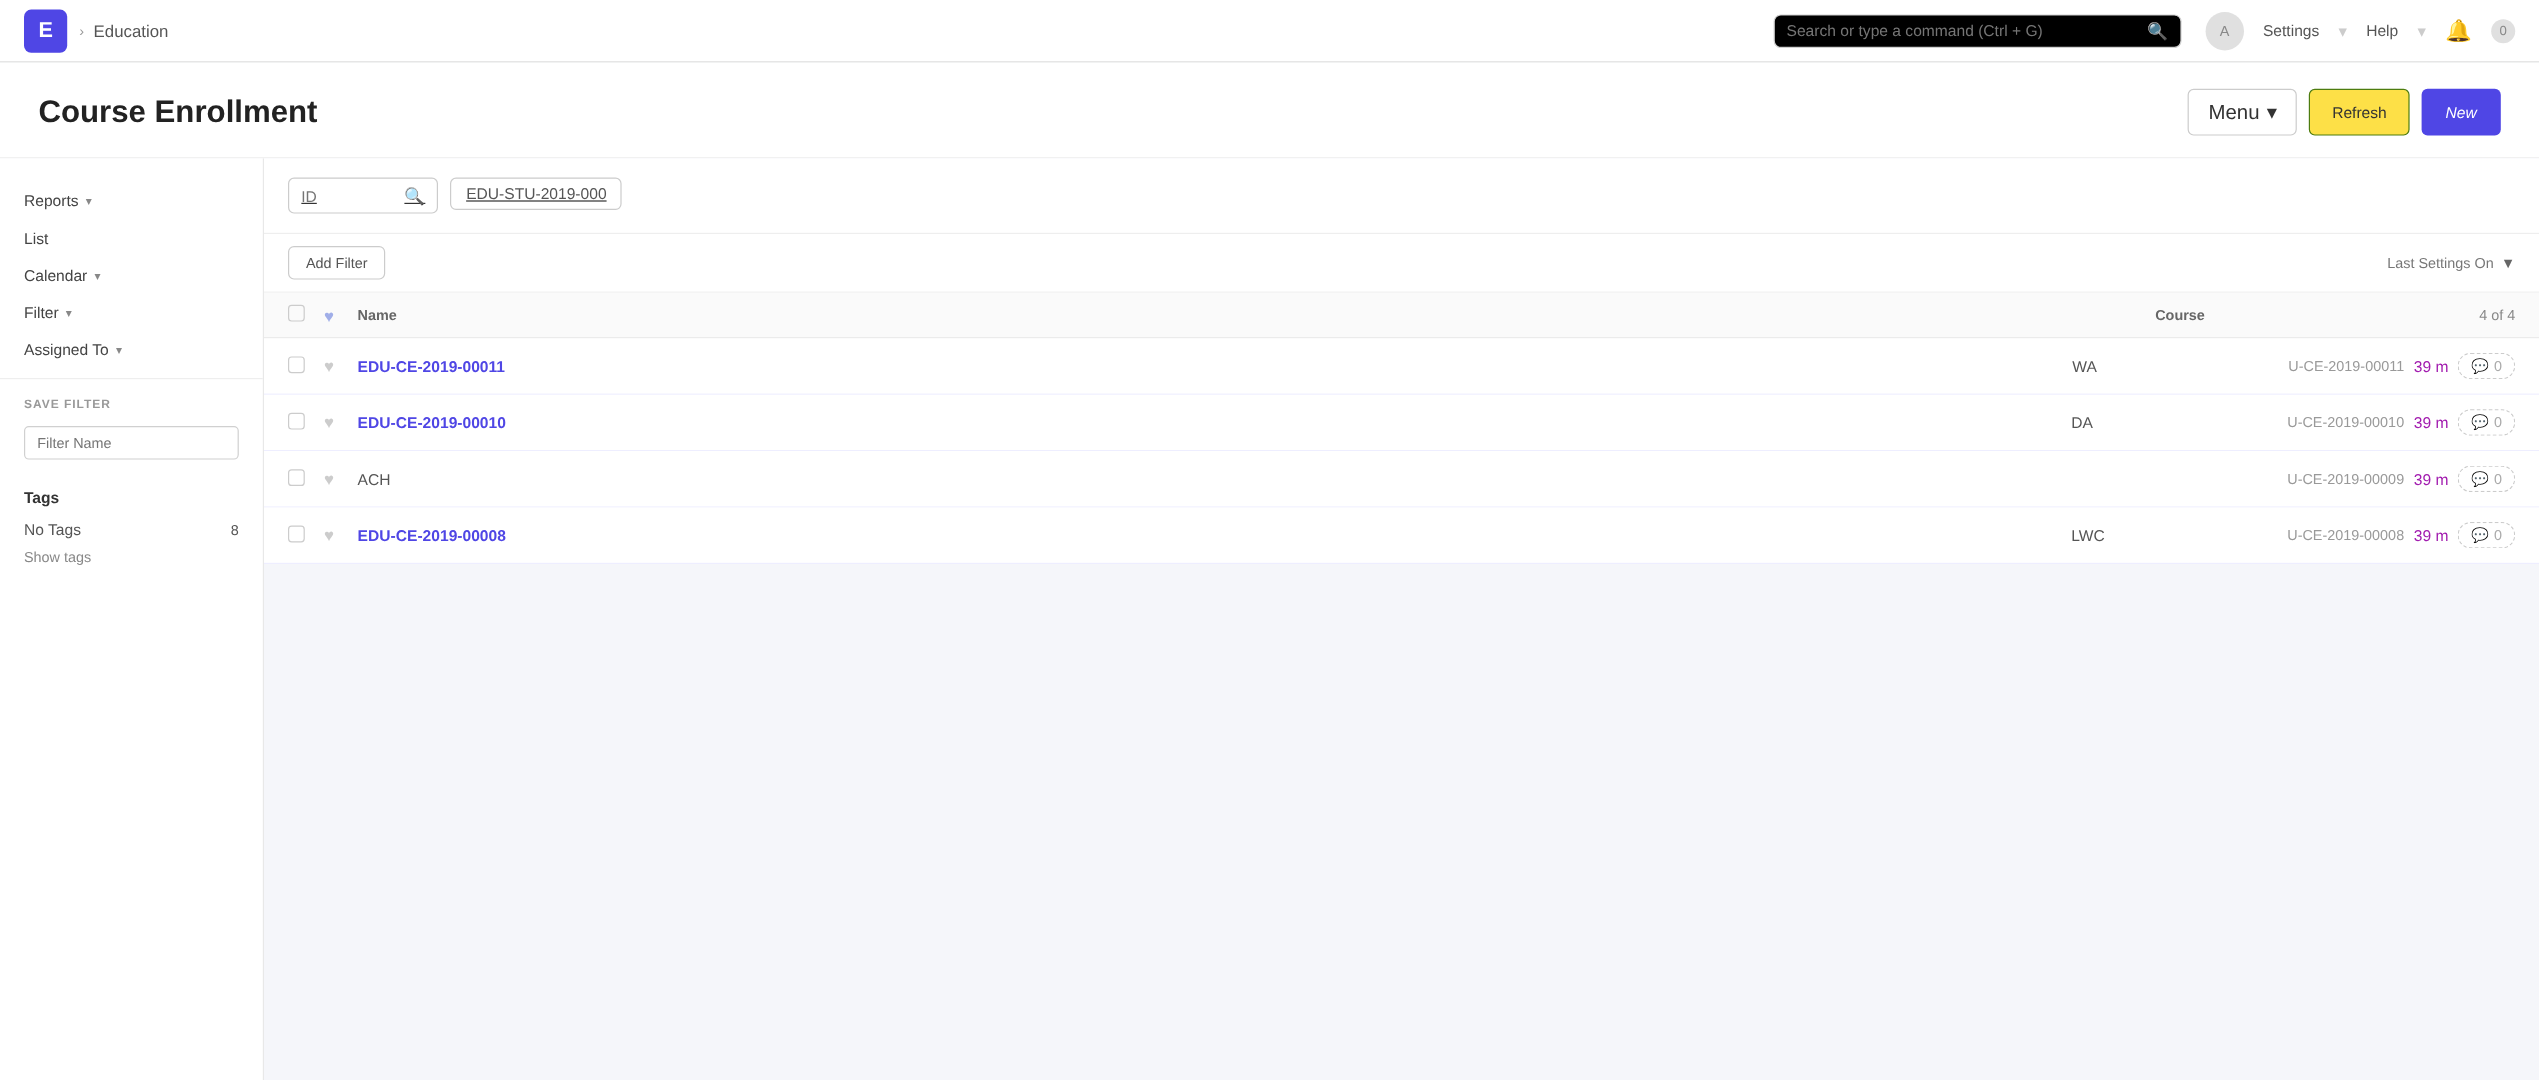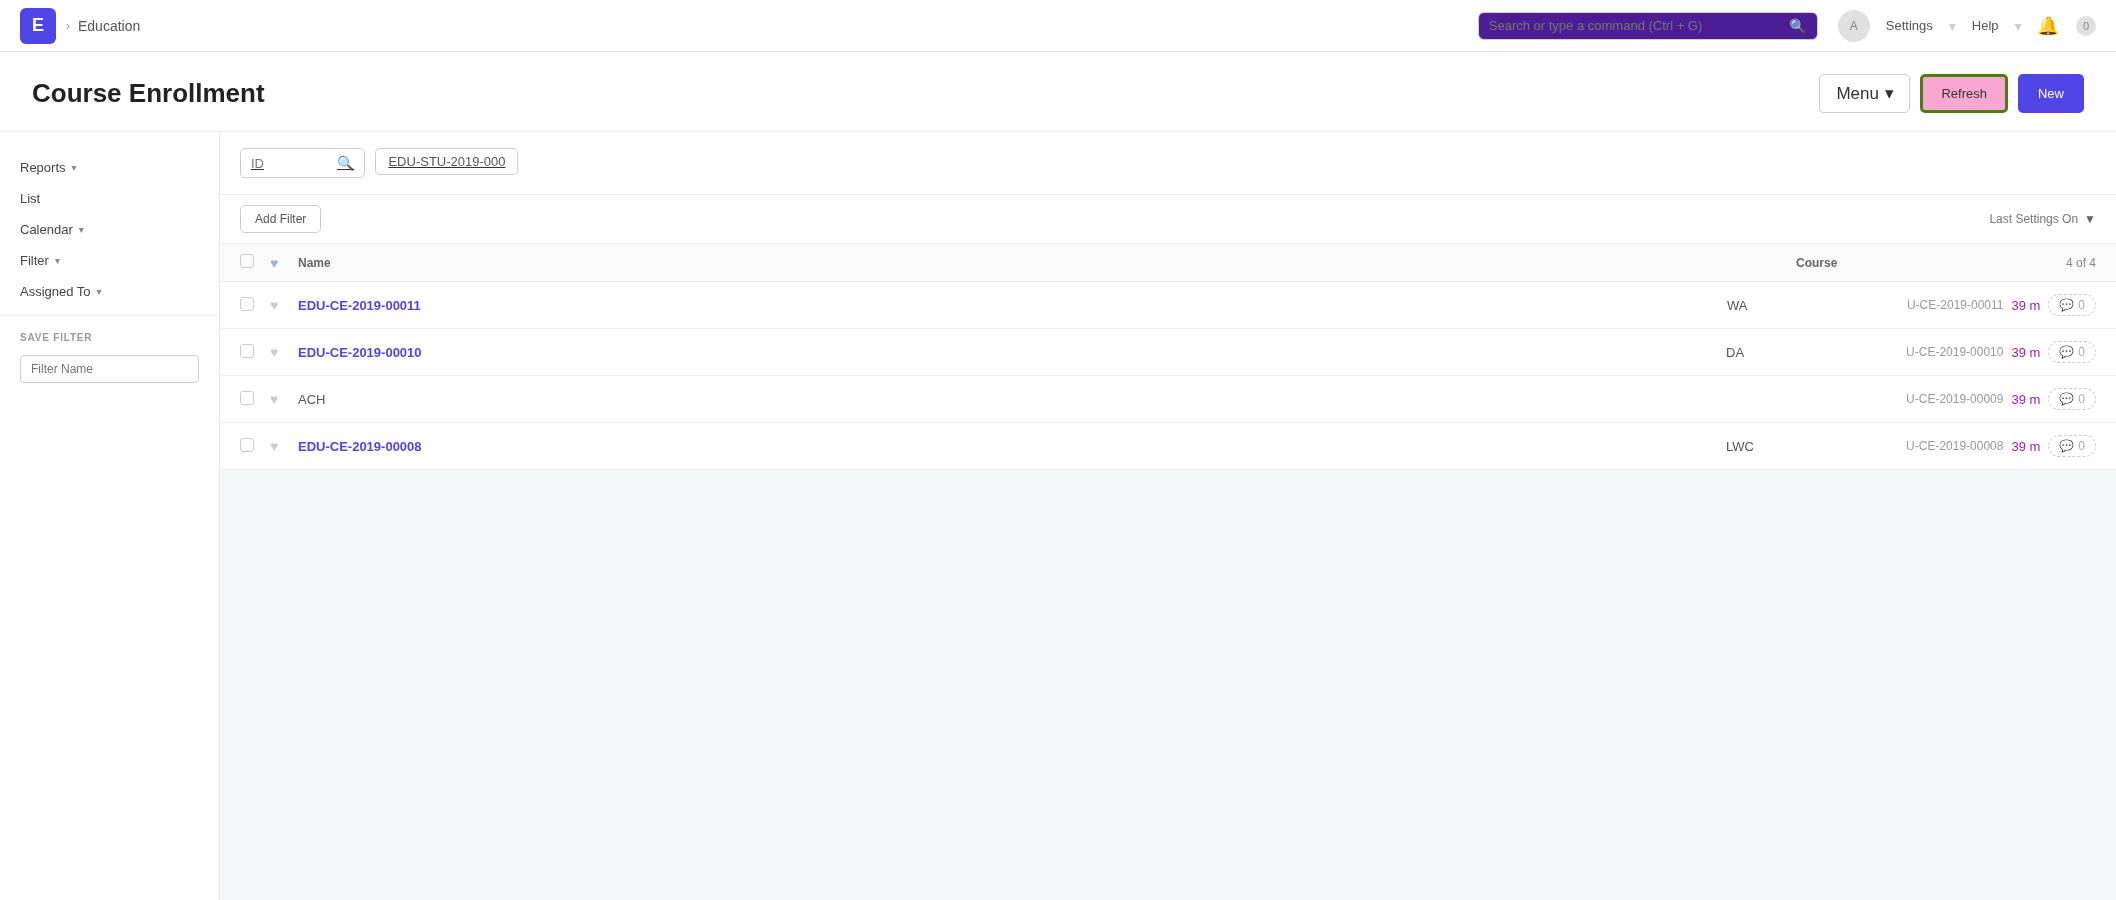--- a/index.html
+++ b/index.html
@@ -13,21 +13,21 @@
     }
     .topnav-logo {
       width: 36px; height: 36px; background: #4f46e5; border-radius: 6px;
       display: flex; align-items: center; justify-content: center;
       color: #fff; font-weight: 700; font-size: 18px; margin-right: 10px; flex-shrink: 0;
     }
     .topnav-chevron { color: #999; margin-right: 8px; font-size: 12px; }
     .topnav-breadcrumb { color: #555; font-size: 14px; margin-right: auto; }
     .topnav-search {
       display: flex; align-items: center; border: 1px solid #d0d0d0;
-      border-radius: 6px; padding: 5px 10px; width: 340px; background: #4c1d95; margin-right: 20px;
+      border-radius: 6px; padding: 5px 10px; width: 340px; background: #000000; margin-right: 20px;
     }
     .topnav-search input {
       border: none; outline: none; font-size: 13px; color: #888; width: 100%; background: transparent;
     }
     .topnav-search .search-icon { color: #aaa; font-size: 14px; margin-left: 6px; }
     .topnav-actions { display: flex; align-items: center; gap: 16px; }
     .topnav-avatar {
       width: 32px; height: 32px; background: #e0e0e0; border-radius: 50%;
       display: flex; align-items: center; justify-content: center; font-size: 12px; color: #888;
     }
@@ -43,26 +43,26 @@
       display: flex; align-items: center; justify-content: space-between;
       padding: 22px 32px 18px; background: #fff; border-bottom: 1px solid #eee;
     }
     .page-title { font-size: 26px; font-weight: 600; color: #222; }
     .page-header-actions { display: flex; gap: 10px; }
     .btn-menu {
       border: 1px solid #ccc; background: #fff; padding: 8px 16px; border-radius: 5px;
       font-size: 17px; cursor: pointer; color: #333; display: flex; align-items: center; gap: 6px;
     }
     .btn-refresh {
-      border: 3px solid #4d7c0f; background: #f9a8d4; padding: 7px 18px; border-radius: 5px;
+      border: 1px solid #4d7c0f; background: #fde047; padding: 7px 18px; border-radius: 5px;
       font-size: 13px; cursor: pointer; color: #333;
     }
     .btn-new {
       background: #4f46e5; color: #fff; border: none; padding: 8px 20px; border-radius: 5px;
-      font-size: 13px; cursor: pointer; font-weight: 500;
+      font-size: 13px; cursor: pointer; font-weight: 500; font-style: italic;
     }
 
     
     .main-layout { display: flex; min-height: calc(100vh - 104px); }
 
     
     .sidebar {
       width: 220px; flex-shrink: 0; background: #fff; border-right: 1px solid #e8e8e8;
       padding: 20px 0;
     }
@@ -209,20 +209,28 @@
     <div class="sidebar-item">
       <span>Assigned To</span>
       <span class="sidebar-chevron">▾</span>
     </div>
 
     <div class="sidebar-divider"></div>
 
     <div class="sidebar-label">SAVE FILTER</div>
     <input class="filter-name-input" type="text" placeholder="Filter Name" style="">
 
+    <div class="tags-section">
+      <div class="tags-title">Tags</div>
+      <div class="tags-item">
+        <span>No Tags</span>
+        <span class="tags-count">8</span>
+      </div>
+      <div class="show-tags">Show tags</div>
+    </div>
   </aside>
 
   <div class="content-area">
 
     <div class="filter-bar">
       <div class="filter-id-input">
         <input type="text" placeholder="ID" style="">
         <span class="search-icon">🔍</span>
       </div>
       <div class="filter-tag">

